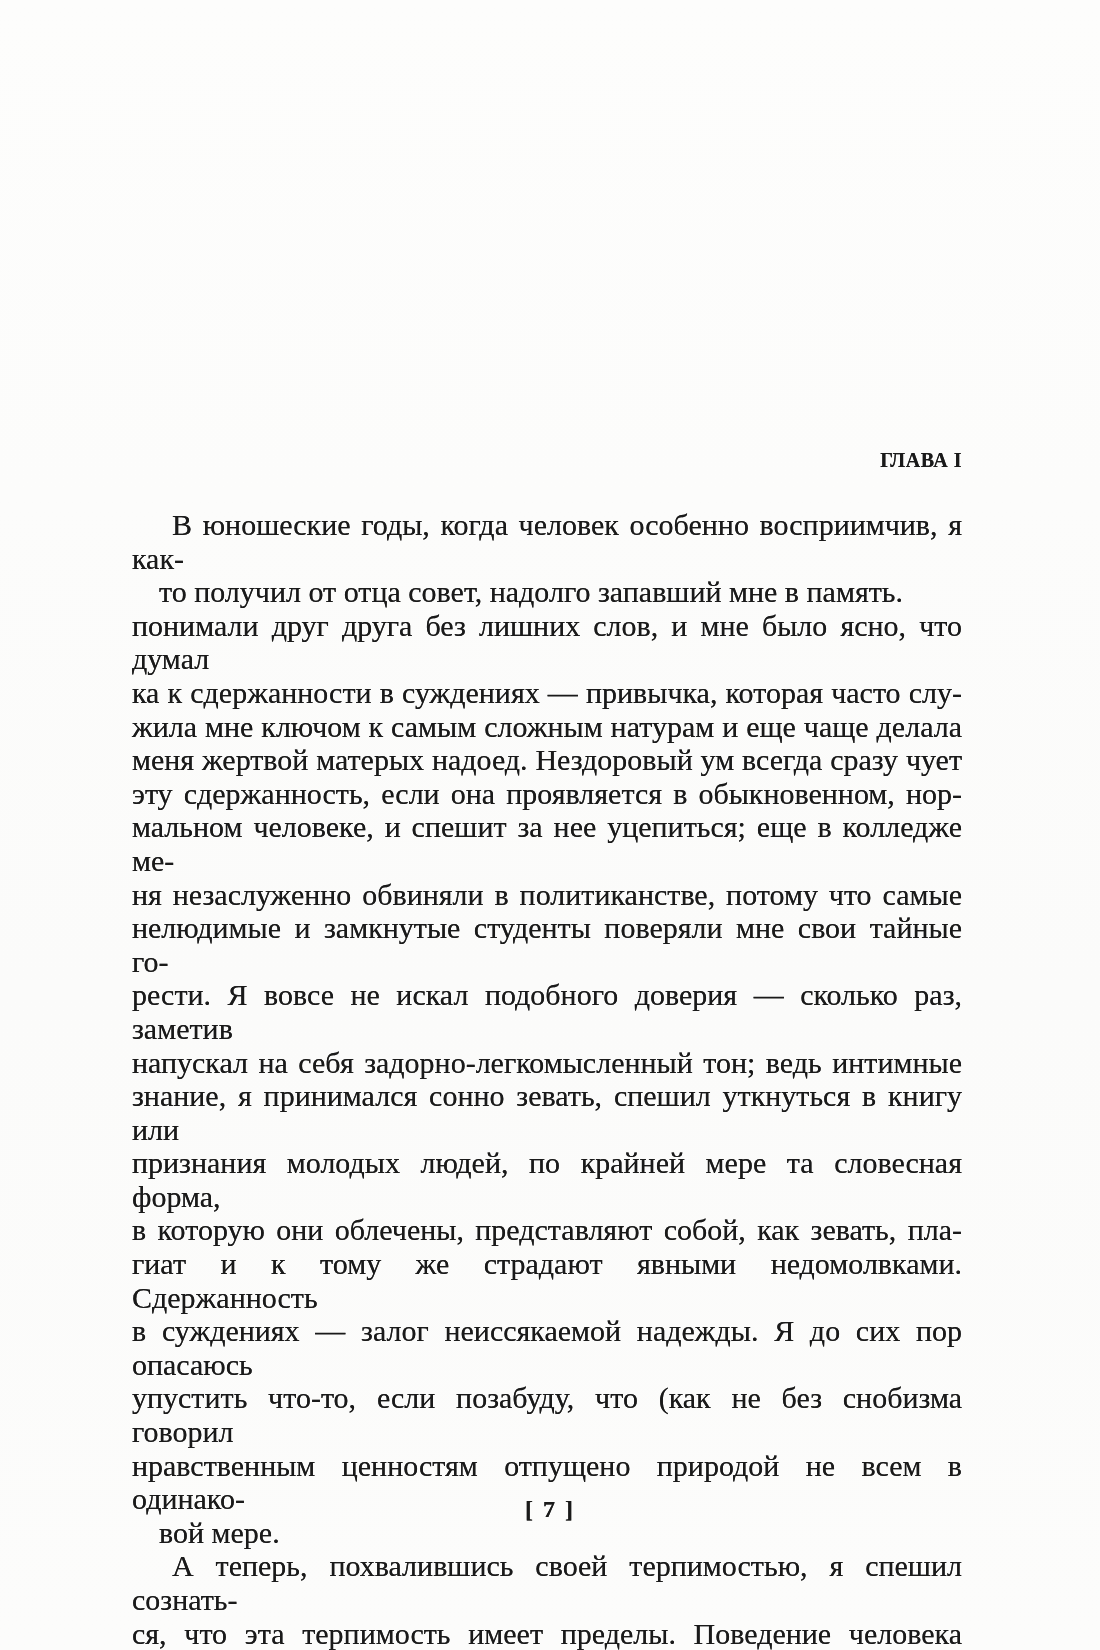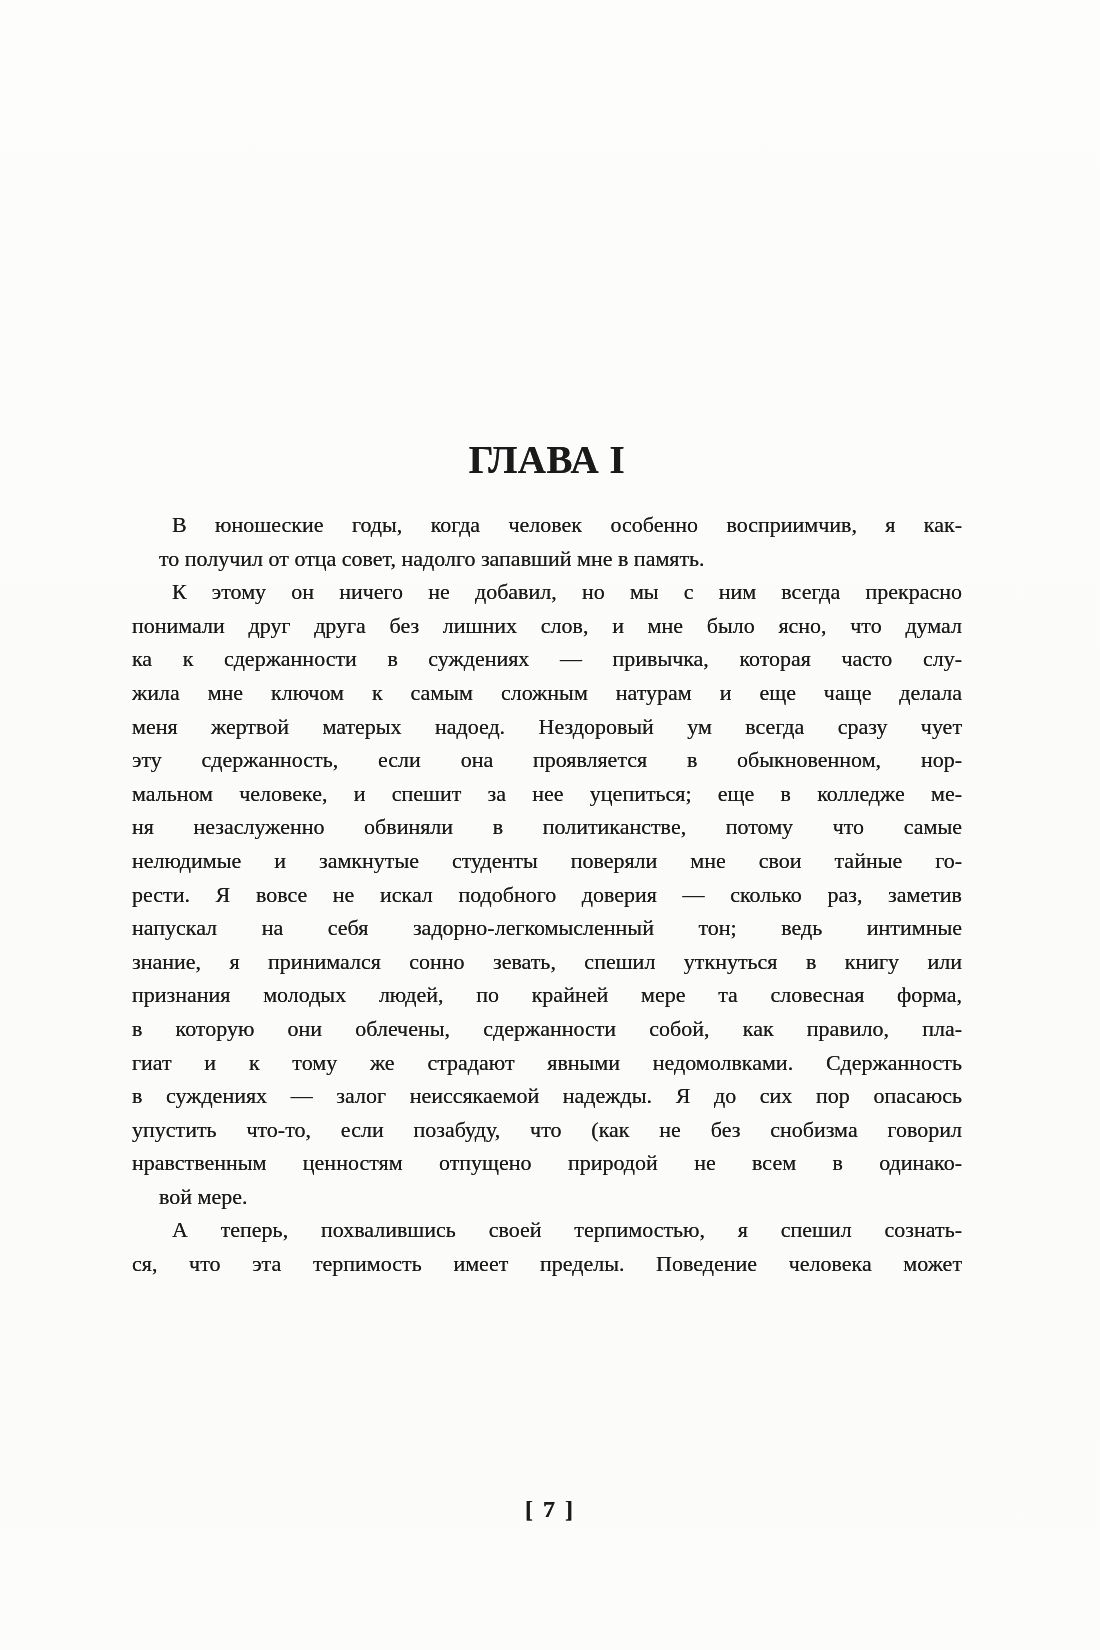--- a/index.html
+++ b/index.html
@@ -17,30 +17,30 @@
     inset: 0;
     background: linear-gradient(180deg, #fdfdfc 0%, #fbfbfa 60%, #fcfcfb 100%);
   }
   .text-block {
     position: absolute;
     left: 132px;
     top: 444px;
     width: 830px;
   }
   .chapter-heading {
-    font-size: 39px;
+    font-size: 20px;
     font-weight: 700;
     line-height: 32px;
-    text-align: center;
+    text-align: right;
     letter-spacing: 0.5px;
     margin: 0 0 32px 0;
   }
   .para { margin: 0; }
   .line {
-    font-size: 22px;
+    font-size: 30px;
     line-height: 33.6px;
     text-align: justify;
     text-align-last: justify;
   }
   .line.first { text-indent: 40px; }
   .line.end {
     text-align: left;
     text-align-last: left;
     margin-left: 27px;
   }
@@ -66,34 +66,33 @@
 
     <h1 class="chapter-heading">ГЛАВА I</h1>
 
     <div class="para">
       <div class="line first">В юношеские годы, когда человек особенно восприимчив, я как-</div>
       <div class="line end">то получил от отца совет, надолго запавший мне в память.</div>
     </div>
 
 
     <div class="para">
-      <div class="line first">К этому он ничего не добавил, но мы с ним всегда прекрасно</div>
       <div class="line">понимали друг друга без лишних слов, и мне было ясно, что думал</div>
       <div class="line">ка к сдержанности в суждениях — привычка, которая часто слу-</div>
       <div class="line">жила мне ключом к самым сложным натурам и еще чаще делала</div>
       <div class="line">меня жертвой матерых надоед. Нездоровый ум всегда сразу чует</div>
       <div class="line">эту сдержанность, если она проявляется в обыкновенном, нор-</div>
       <div class="line">мальном человеке, и спешит за нее уцепиться; еще в колледже ме-</div>
       <div class="line">ня незаслуженно обвиняли в политиканстве, потому что самые</div>
       <div class="line">нелюдимые и замкнутые студенты поверяли мне свои тайные го-</div>
       <div class="line">рести. Я вовсе не искал подобного доверия — сколько раз, заметив</div>
       <div class="line">напускал на себя задорно-легкомысленный тон; ведь интимные</div>
       <div class="line">знание, я принимался сонно зевать, спешил уткнуться в книгу или</div>
       <div class="line">признания молодых людей, по крайней мере та словесная форма,</div>
-      <div class="line">в которую они облечены, сдержанности собой, как правило, пла-</div>
+      <div class="line">в которую они облечены, представляют собой, как зевать, пла-</div>
       <div class="line">гиат и к тому же страдают явными недомолвками. Сдержанность</div>
       <div class="line">в суждениях — залог неиссякаемой надежды. Я до сих пор опасаюсь</div>
       <div class="line">упустить что-то, если позабуду, что (как не без снобизма говорил</div>
       <div class="line">нравственным ценностям отпущено природой не всем в одинако-</div>
       <div class="line end">вой мере.</div>
     </div>
 
     <div class="para">
       <div class="line first">А теперь, похвалившись своей терпимостью, я спешил сознать-</div>
       <div class="line">ся, что эта терпимость имеет пределы. Поведение человека может</div>

